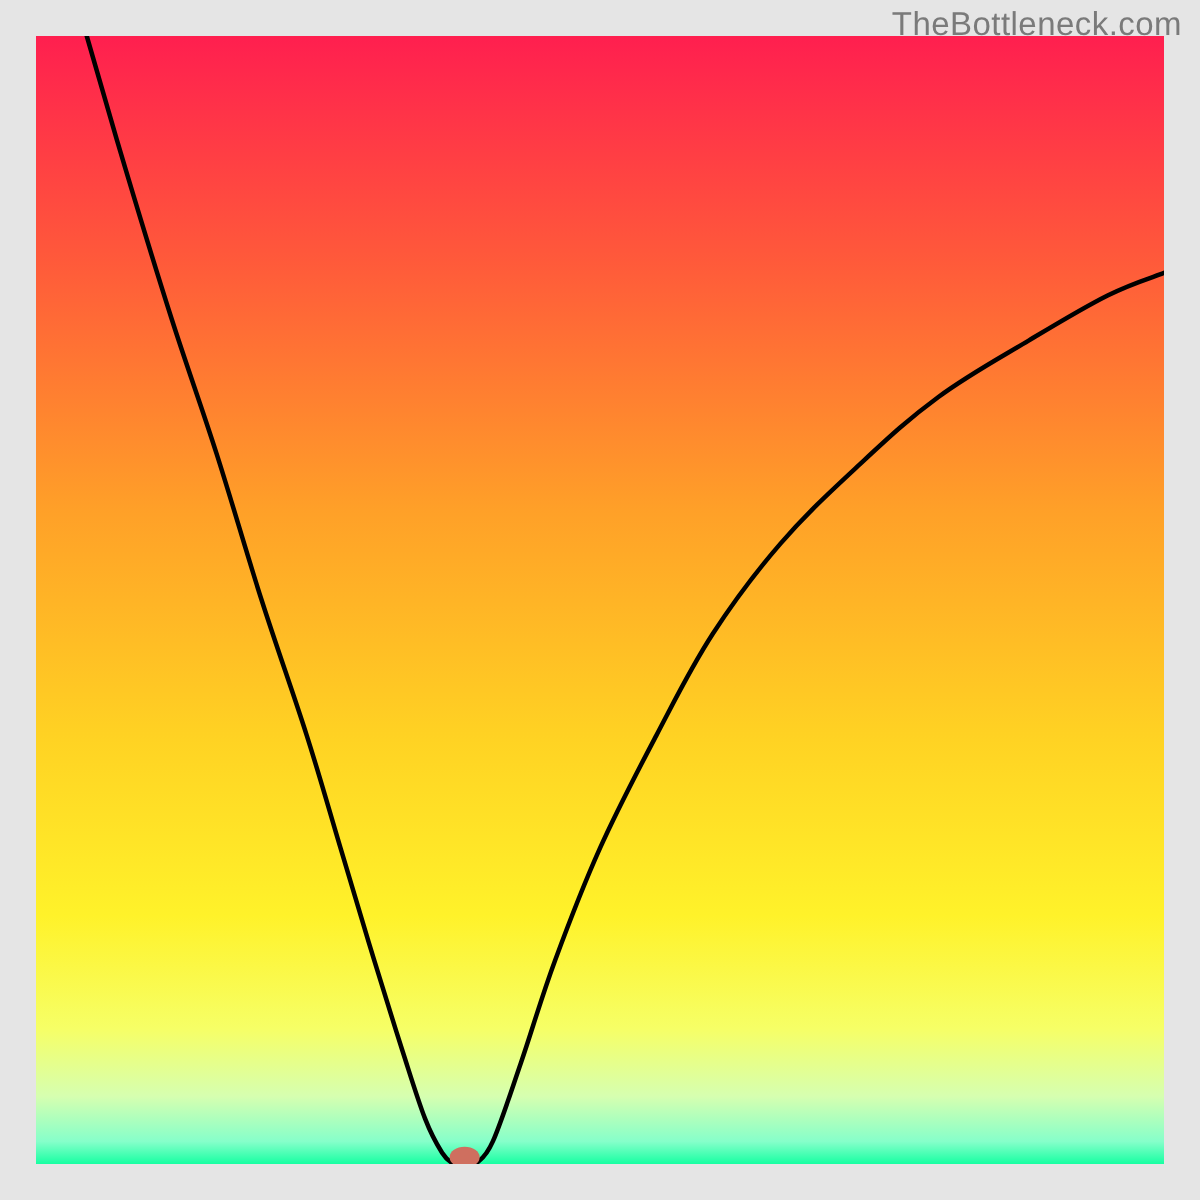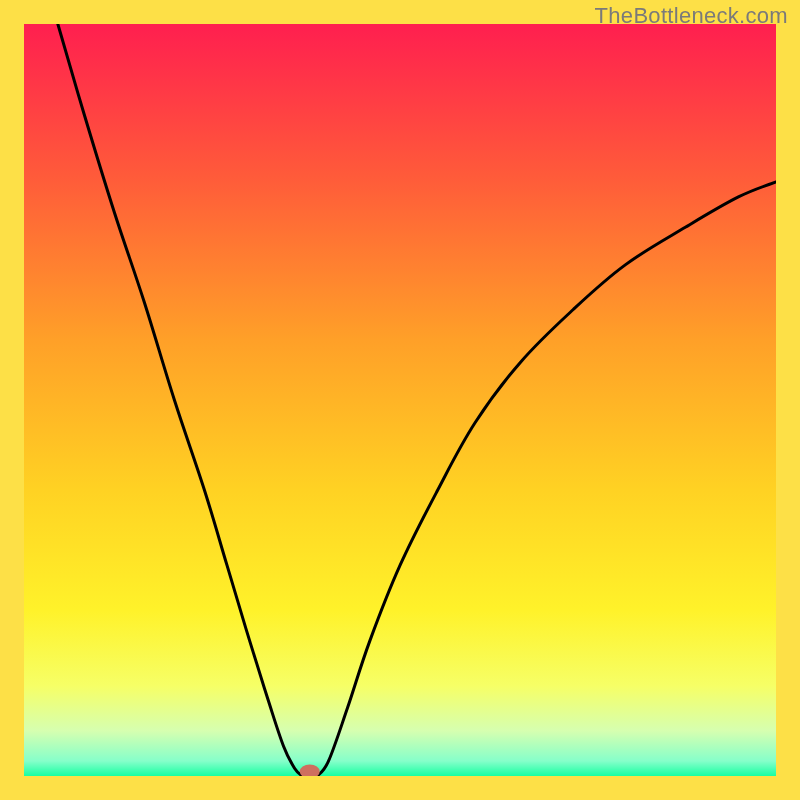--- a/index.html
+++ b/index.html
@@ -8,21 +8,21 @@
     width: 800px;
     height: 800px;
     overflow: hidden;
     background: #000;
     font-family: Arial, Helvetica, sans-serif;
   }
   .frame {
     position: relative;
     width: 800px;
     height: 800px;
-    background: #fde047;
+    background: #e5e5e5;
   }
   .plot-area {
     position: absolute;
     left: 24px;
     top: 24px;
     width: 752px;
     height: 752px;
     overflow: hidden;
   }
   .watermark {

